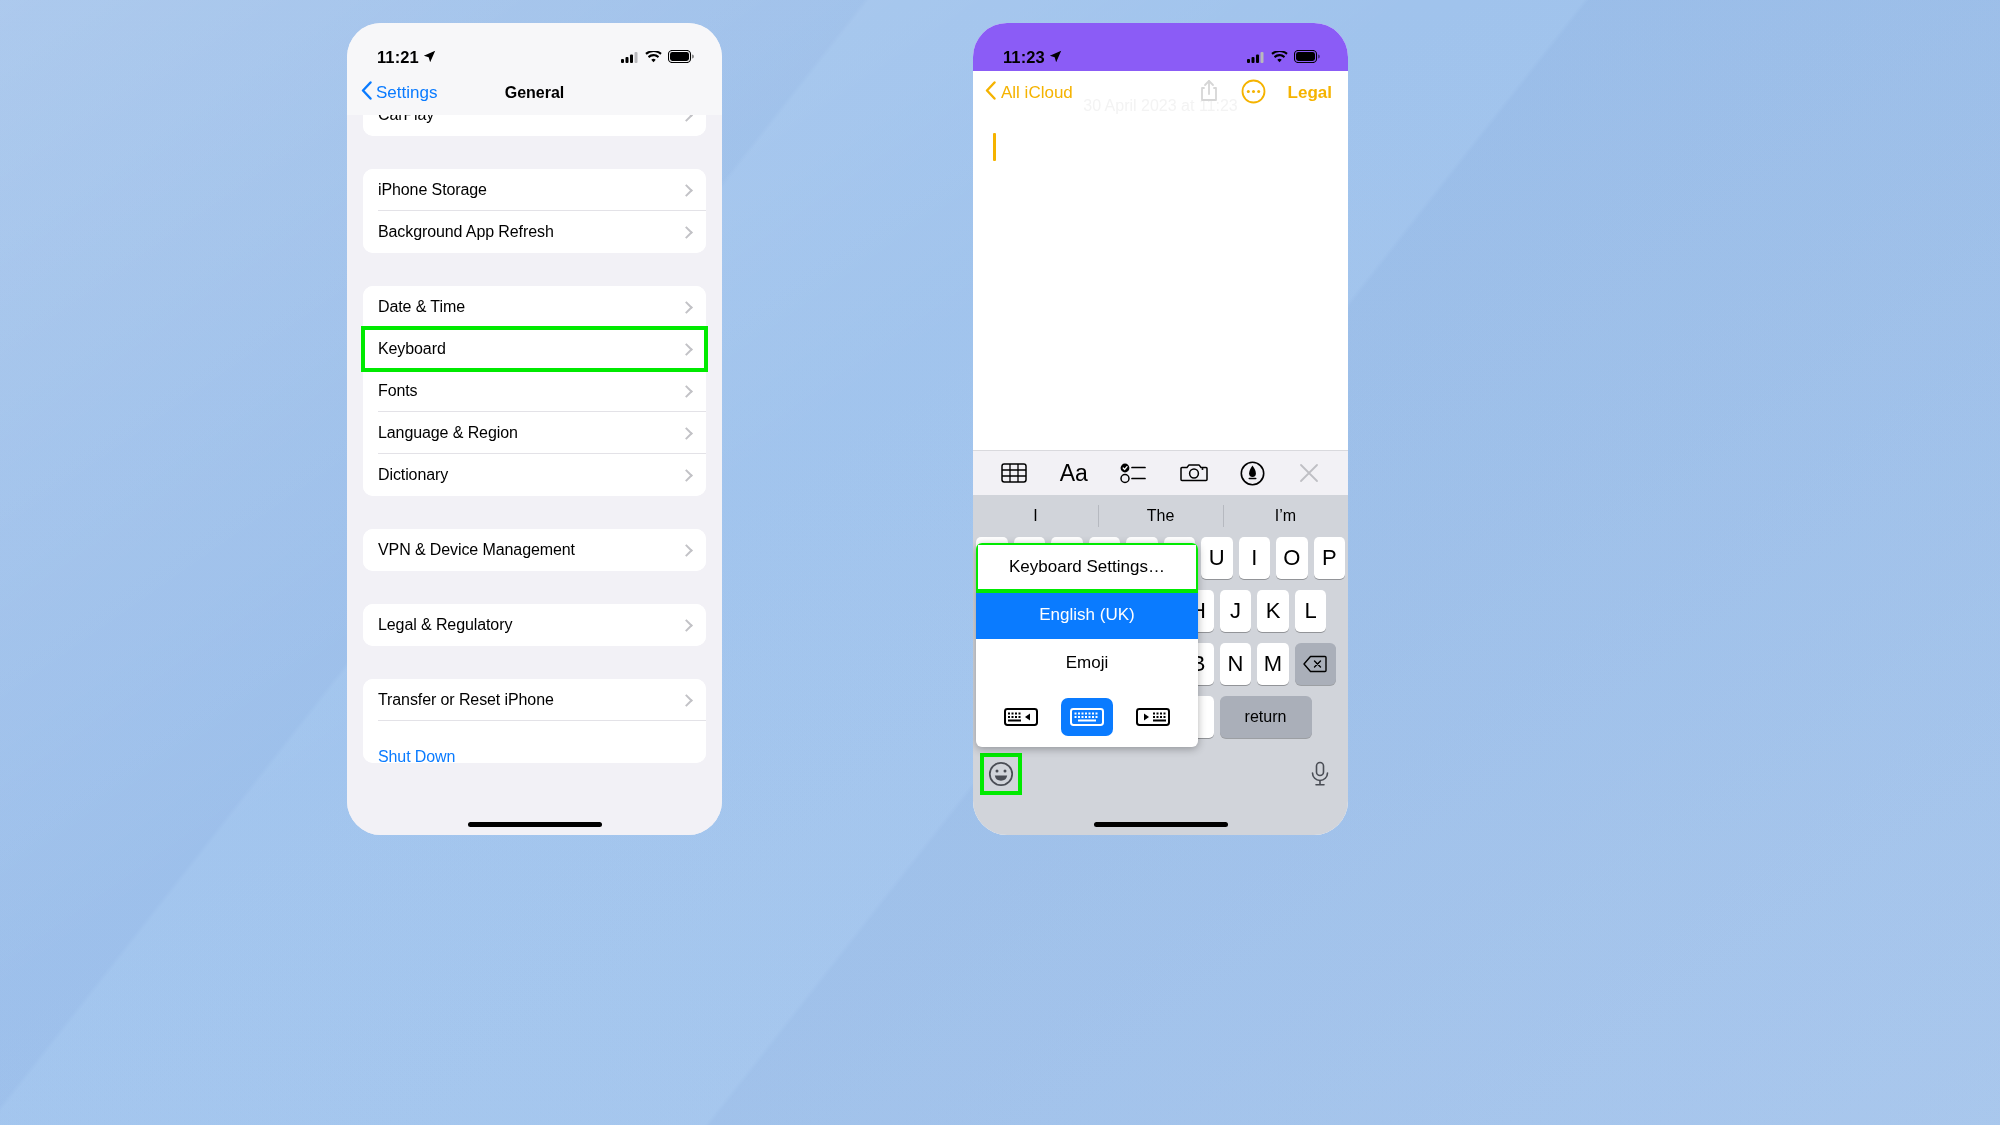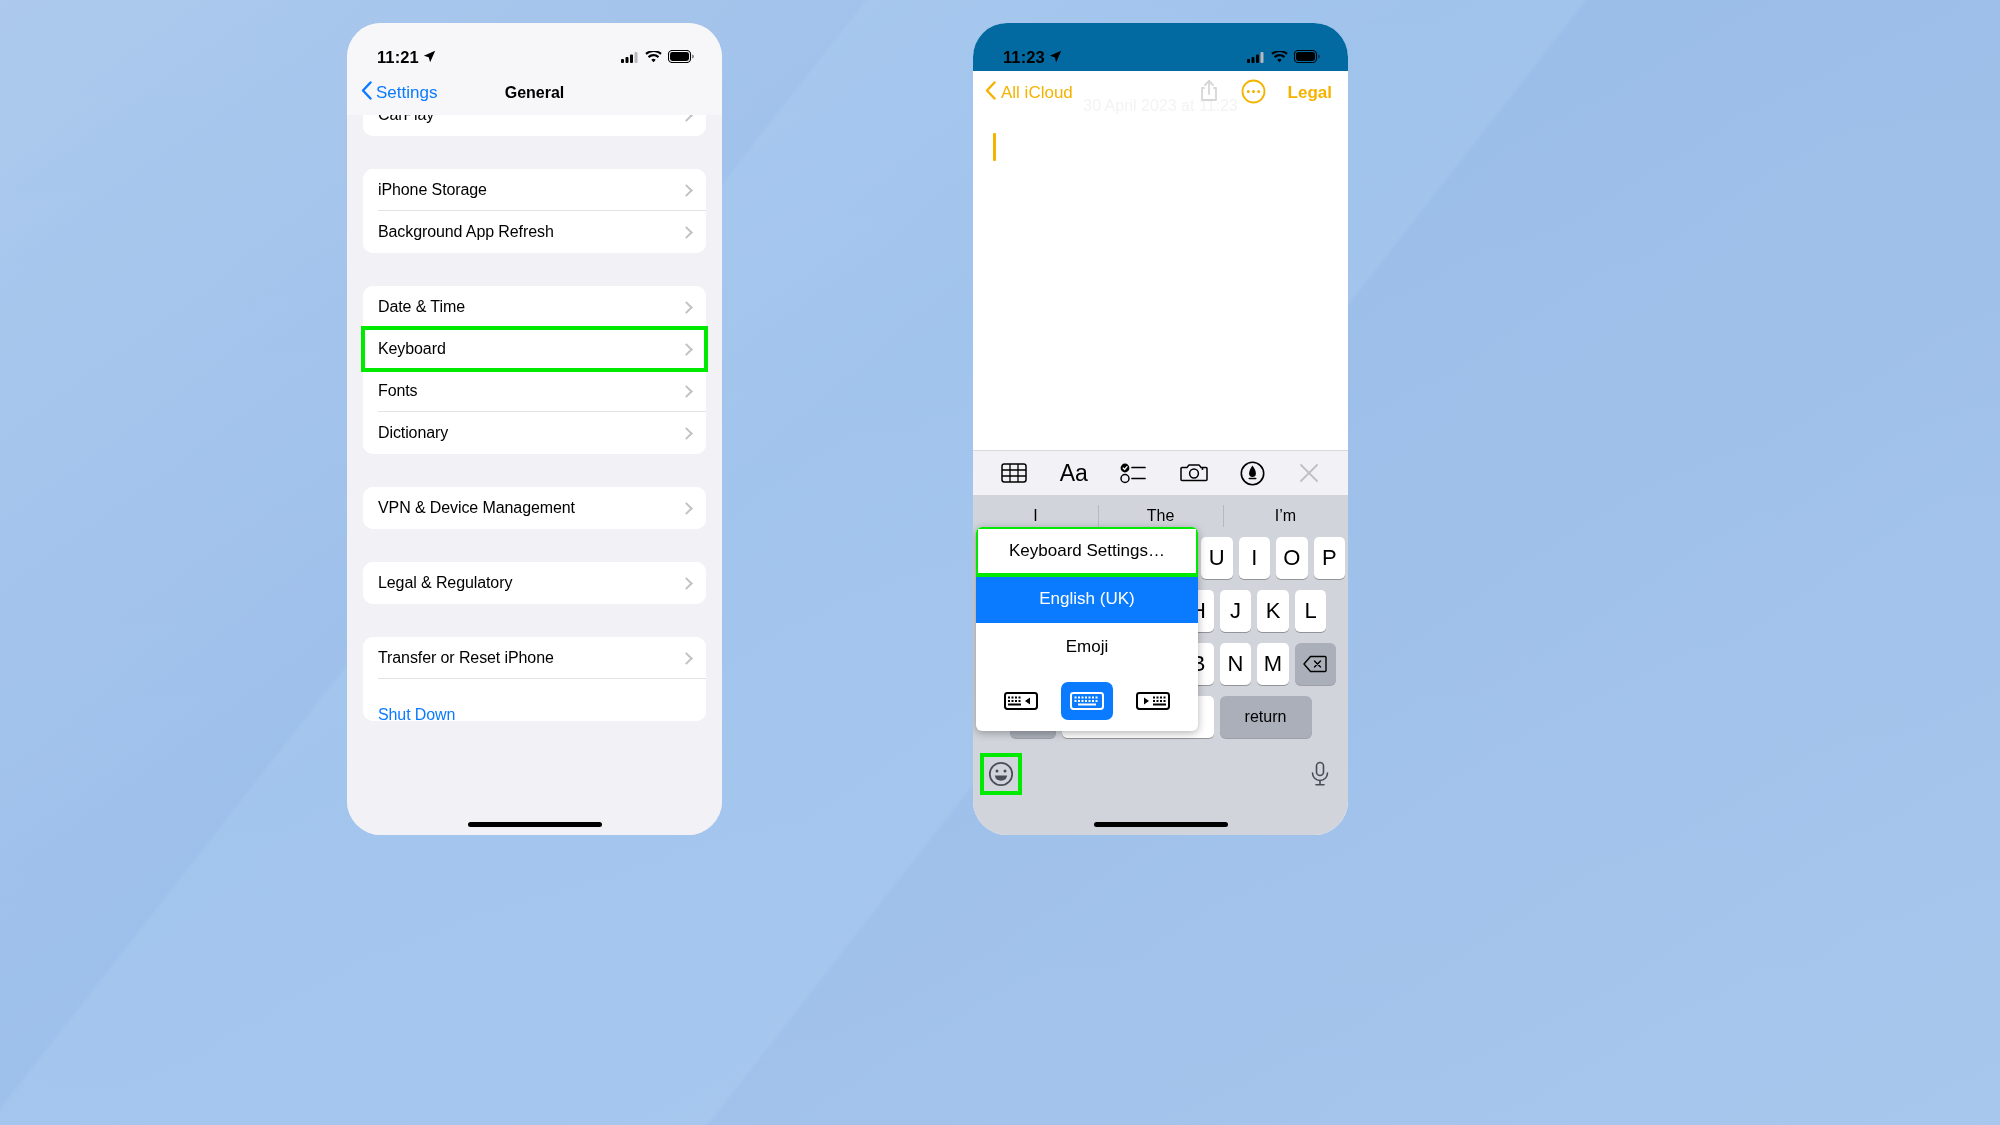--- a/index.html
+++ b/index.html
@@ -162,21 +162,21 @@
     position: absolute;
     bottom: 8px;
     left: 50%;
     transform: translateX(-50%);
     width: 134px; height: 5px;
     background: #000;
     border-radius: 3px;
   }
 
   
-  #phone-right .status-bar { background: #0369a1; }
+  #phone-right .status-bar { background: #8b5cf6; }
 
   .notes-nav {
     height: 44px;
     display: flex;
     align-items: center;
     padding: 0 16px 0 12px;
     gap: 0;
     position: relative;
     background: transparent;
     z-index: 4;
@@ -290,21 +290,21 @@
     cursor: pointer;
     outline: 4px solid #00ea00;
     outline-offset: -1px;
   }
   .mic-key { width: 36px; height: 36px; display:flex; align-items:center; justify-content:center; cursor: pointer;}
 
   
   .kb-popup {
     position: absolute;
     left: 3px;
-    top: 32px;
+    top: 48px;
     width: 222px;
     background: #fff;
     border-radius: 6px;
     box-shadow: 0 2px 8px rgba(0,0,0,0.3);
     overflow: hidden;
     z-index: 10;
   }
   .popup-item {
     height: 48px;
     display: flex;
@@ -418,20 +418,25 @@
         <span class="row-label">Date &amp; Time</span>
         <span class="chev"></span>
         <span class="sep"></span>
       </div>
       <div class="row hl-row">
         <span class="row-label">Keyboard</span>
         <span class="chev"></span>
       </div>
       <div class="row">
         <span class="row-label">Fonts</span>
+        <span class="chev"></span>
+        <span class="sep"></span>
+      </div>
+      <div class="row">
+        <span class="row-label">Language &amp; Region</span>
         <span class="chev"></span>
         <span class="sep"></span>
       </div>
       <div class="row">
         <span class="row-label">Dictionary</span>
         <span class="chev"></span>
       </div>
     </div>
 
     <div class="group">

